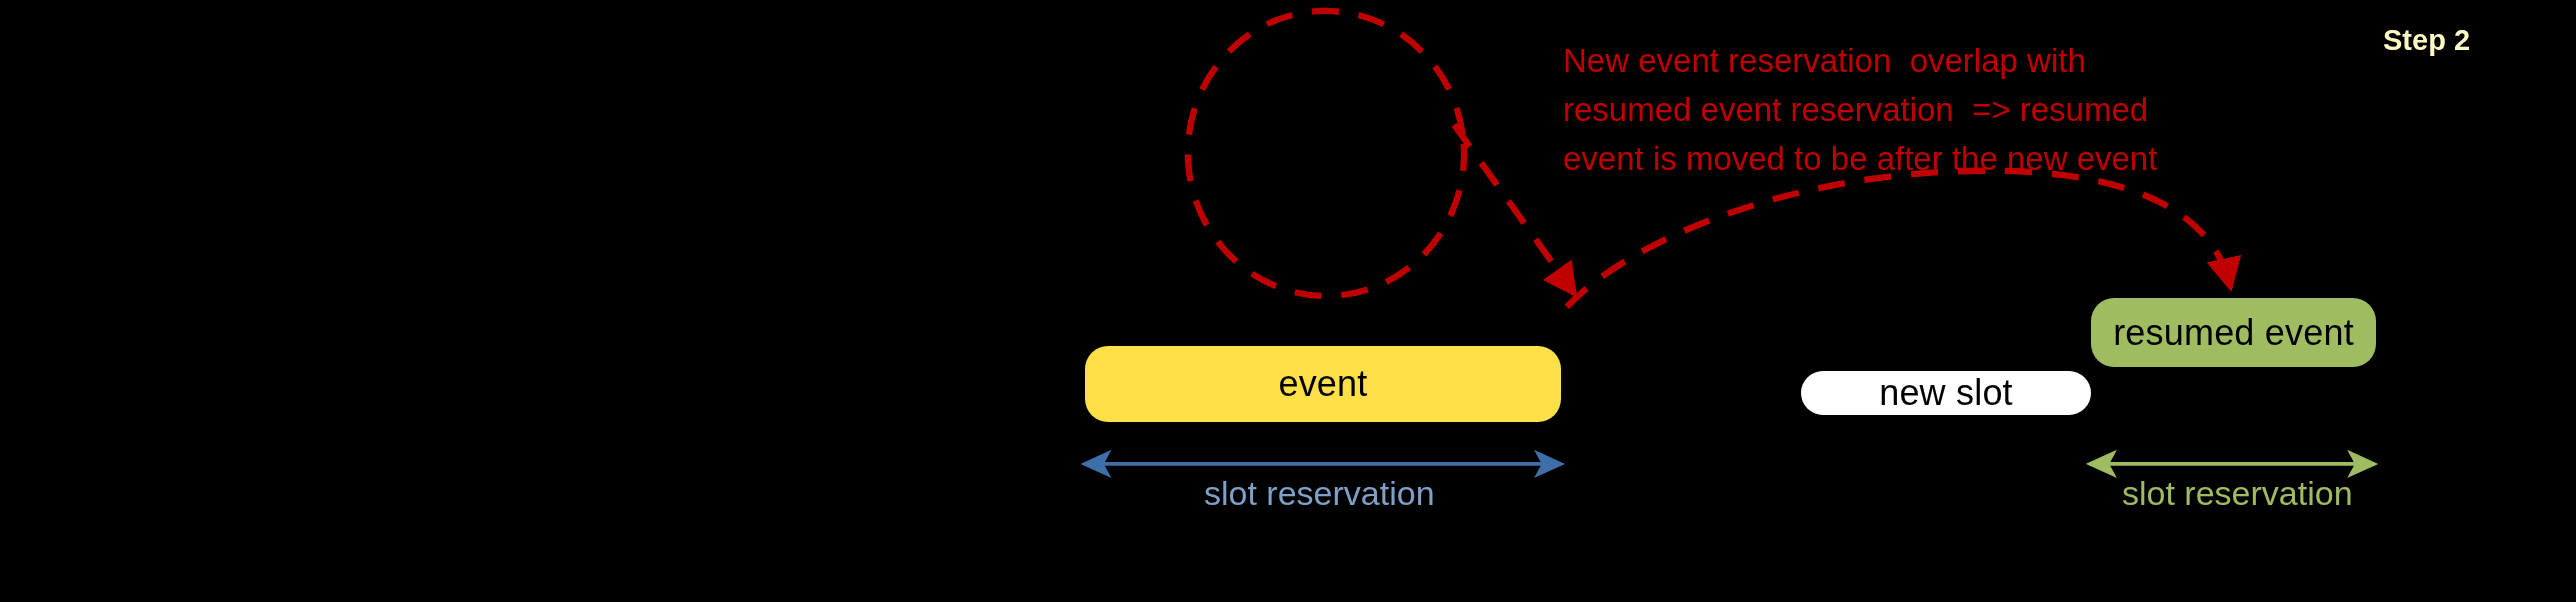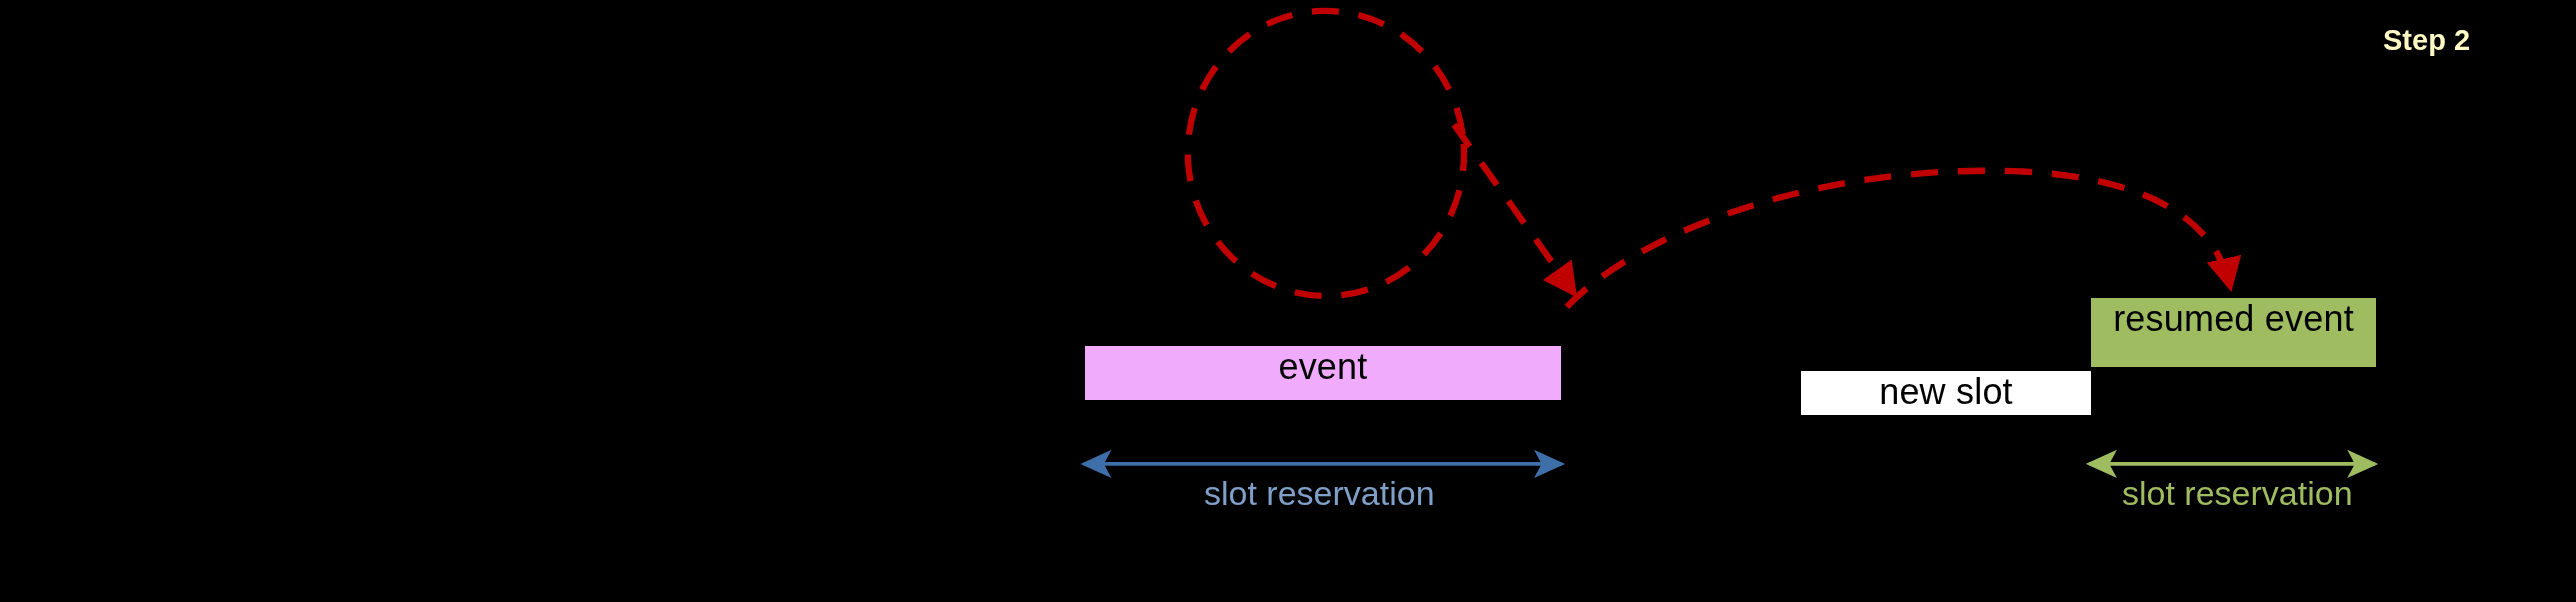--- a/index.html
+++ b/index.html
@@ -23,32 +23,34 @@
     top: 0;
     width: 2576px;
     height: 602px;
     pointer-events: none;
   }
 
   
   .box {
     position: absolute;
     display: flex;
+    align-items: center;
     justify-content: center;
     box-sizing: border-box;
     font-size: 36px;
     color: #000000;
     letter-spacing: 0.2px;
+    border-radius: 23px;
   }
   #event-box {
     left: 1085px;
     top: 346px;
     width: 476px;
-    height: 54px;
-    background: #f0abfc;
+    height: 76px;
+    background: #fde047;
   }
   #new-event-box {
     left: 1801px;
     top: 371px;
     width: 290px;
     height: 44px;
     background: #FFFFFF;
   }
   #resumed-event-box {
     left: 2091px;
@@ -142,17 +144,20 @@
 
   <div class="box" id="resumed-event-box">
     <span>resumed event</span>
   </div>
 
 
   <div class="free-text" id="slot-reservation-left-label">slot reservation</div>
 
   <div class="free-text" id="slot-reservation-right-label">slot reservation</div>
 
+  <div class="free-text" id="annotation-note">New event reservation  overlap with
+resumed event reservation  =&gt; resumed
+event is moved to be after the new event</div>
 
   <div class="free-text" id="step-title">Step 2</div>
 
 </div>
 
 
 </body></html>

